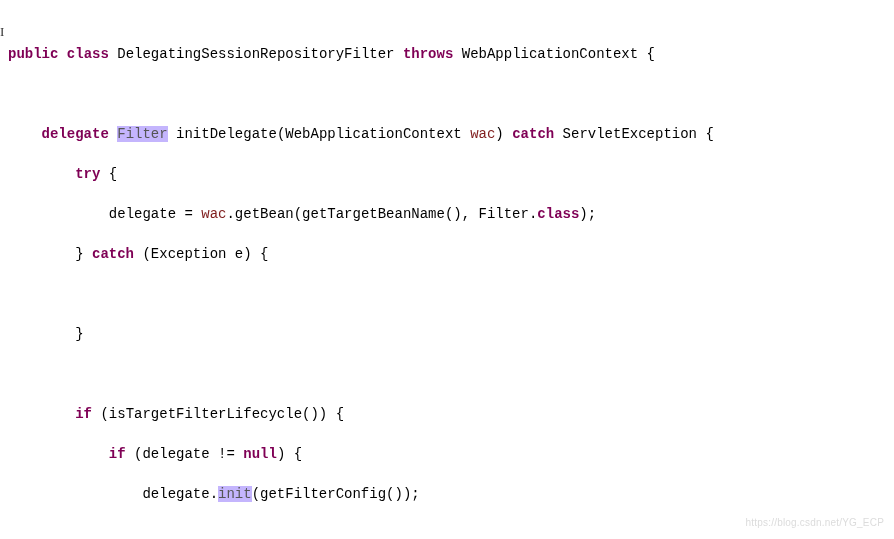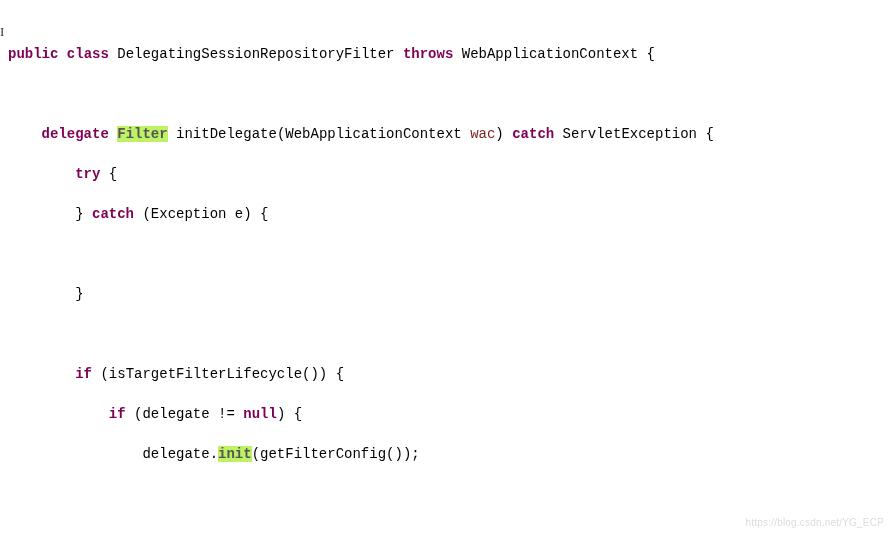--- a/index.html
+++ b/index.html
@@ -17,21 +17,21 @@
   .editor {
     padding: 4px 0 4px 4px;
     white-space: pre;
     position: relative;
   }
   .line {
     padding-left: 4px;
     position: relative;
   }
   .kw  { color: #7f0055; font-weight: bold; }                           
-  .mref{ background: #bef264; color: #555; font-weight: bold; }
+  .mref{ background: #c4b5fd; color: #555; }
   .param{ color: #7f1d1d; }
   .icursor {
     position: absolute;
     left: 0; top: 22px;
     font-family: serif;
     color: #333;
     font-size: 13px;
   }
   .watermark {
     position: absolute;
@@ -45,20 +45,21 @@
 </style>
 </head>
 <body>
 
 <div class="editor">
 <span class="icursor">I</span>
 <div class="line"><span class="kw">public</span> <span class="kw">class</span> <span>DelegatingSessionRepositoryFilter</span> <span class="kw">throws</span> <span>WebApplicationContext</span> <span>{</span></div>
 <div class="line"> </div>
 <div class="line">    <span class="kw">delegate</span> <span class="mref">Filter</span> <span>initDelegate</span><span>(</span><span>WebApplicationContext</span> <span class="param">wac</span><span>)</span> <span class="kw">catch</span> <span>ServletException</span> <span>{</span></div>
 <div class="line">        <span class="kw">try</span> <span>{</span></div>
+<div class="line">            <span>delegate = </span><span class="param">wac</span><span>.getBean(getTargetBeanName(), Filter.</span><span class="kw">class</span><span>);</span></div>
 <div class="line">        } <span class="kw">catch</span> <span>(Exception e) {</span></div>
 <div class="line"> </div>
 <div class="line">        <span>}</span></div>
 <div class="line"> </div>
 <div class="line">        <span class="kw">if</span> <span>(isTargetFilterLifecycle()) {</span></div>
 <div class="line">            <span class="kw">if</span> <span>(delegate != </span><span class="kw">null</span><span>) {</span></div>
 <div class="line">                <span>delegate.</span><span class="mref">init</span><span>(getFilterConfig());</span></div>
 
 
 

